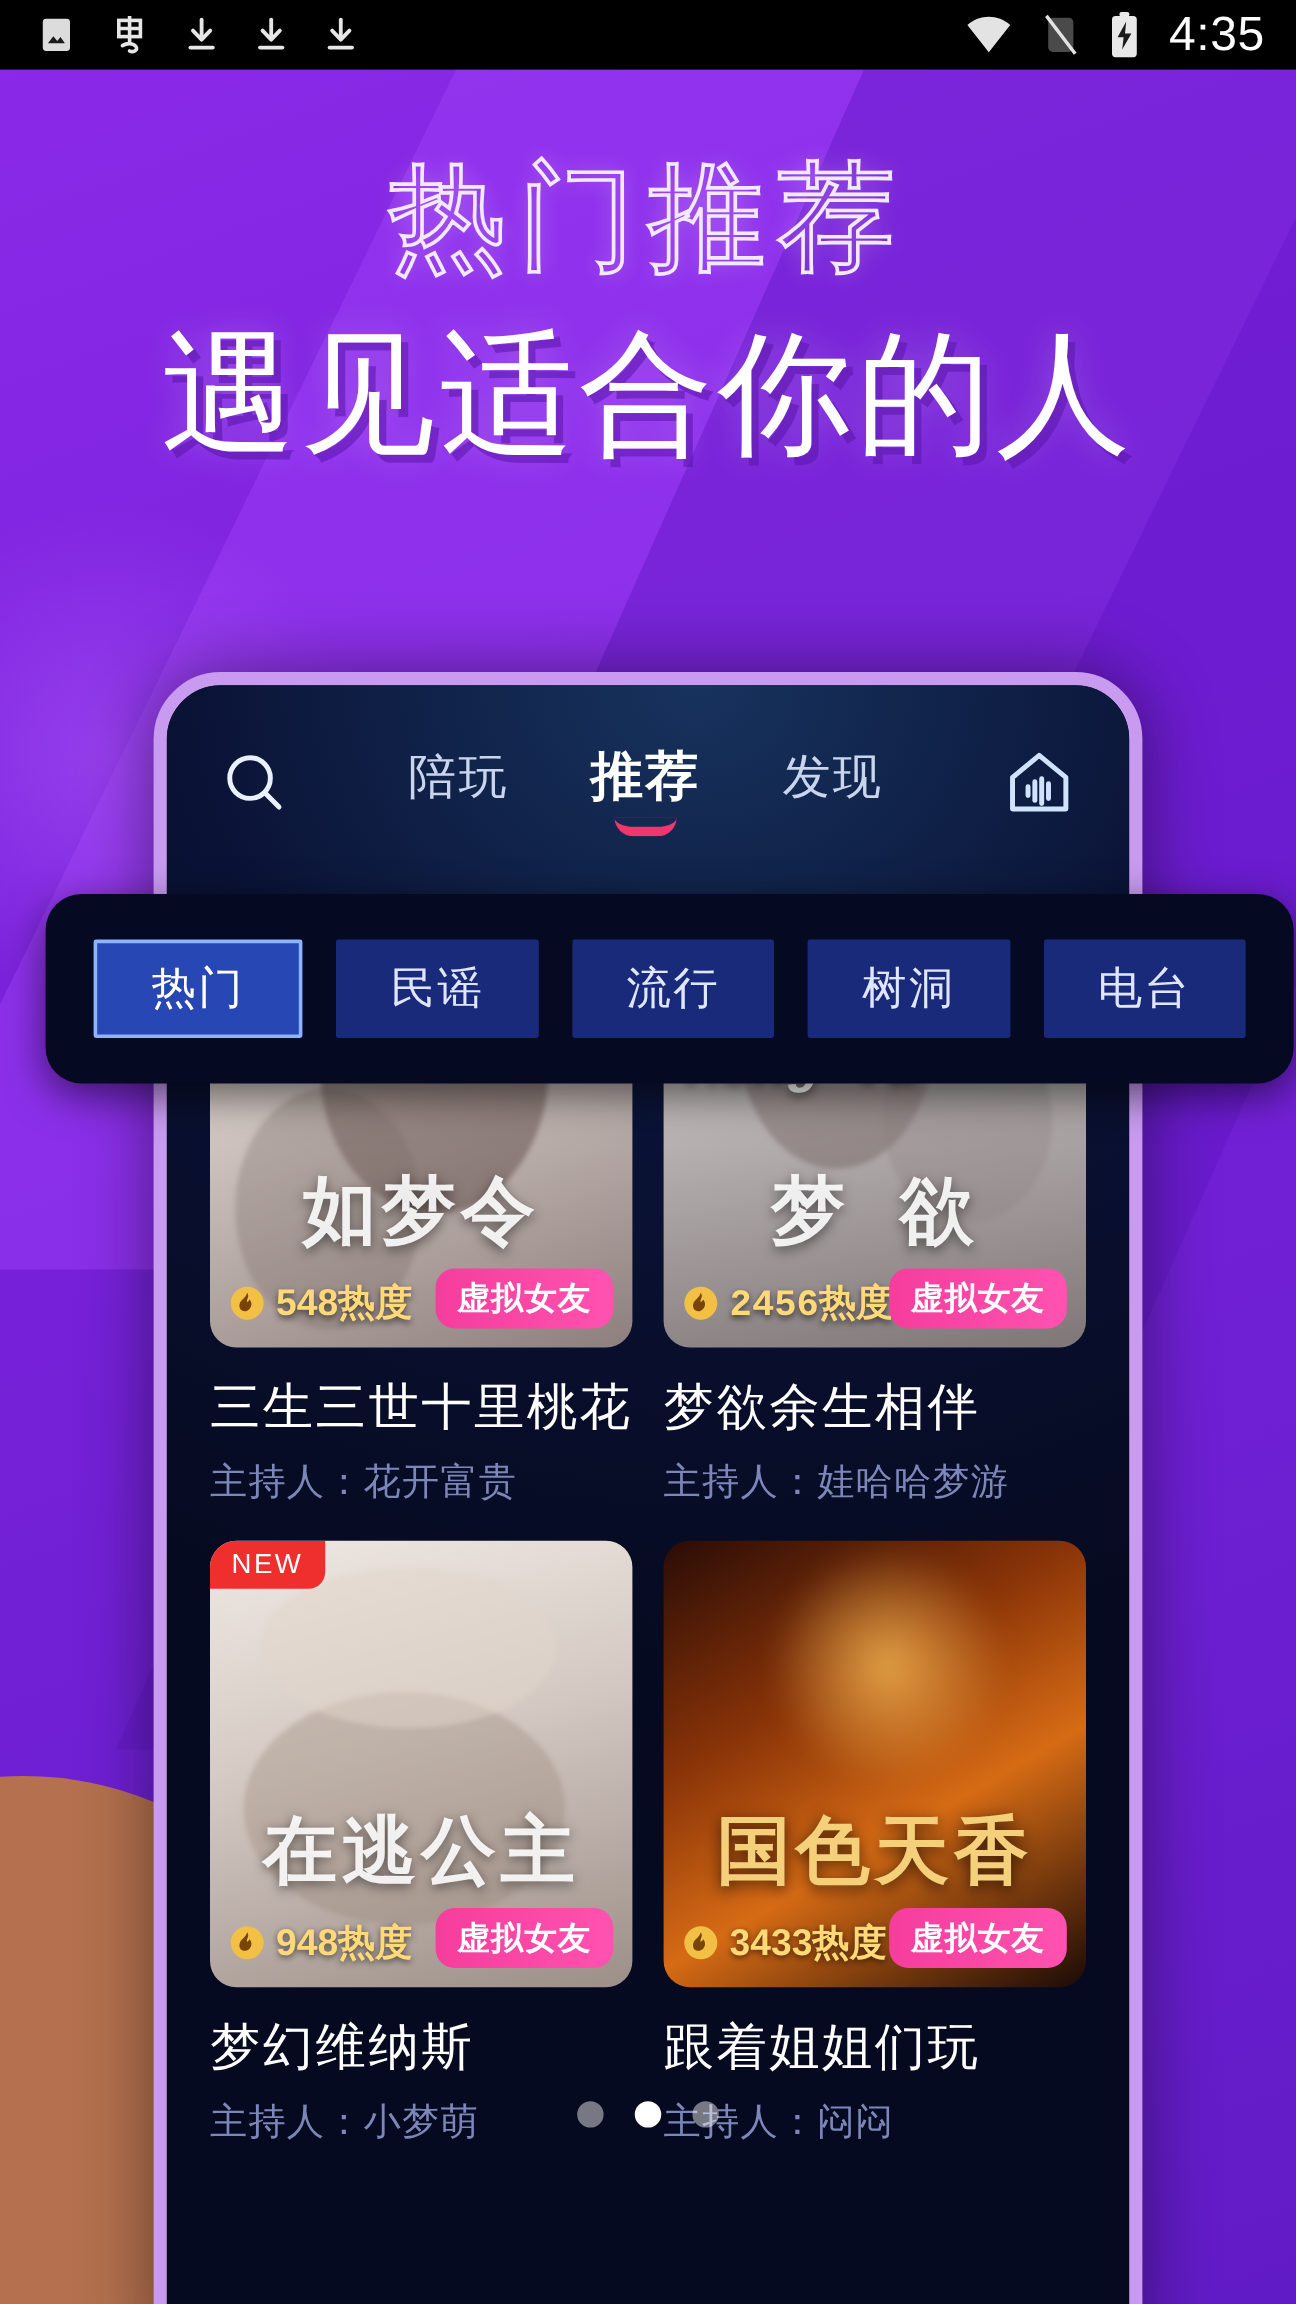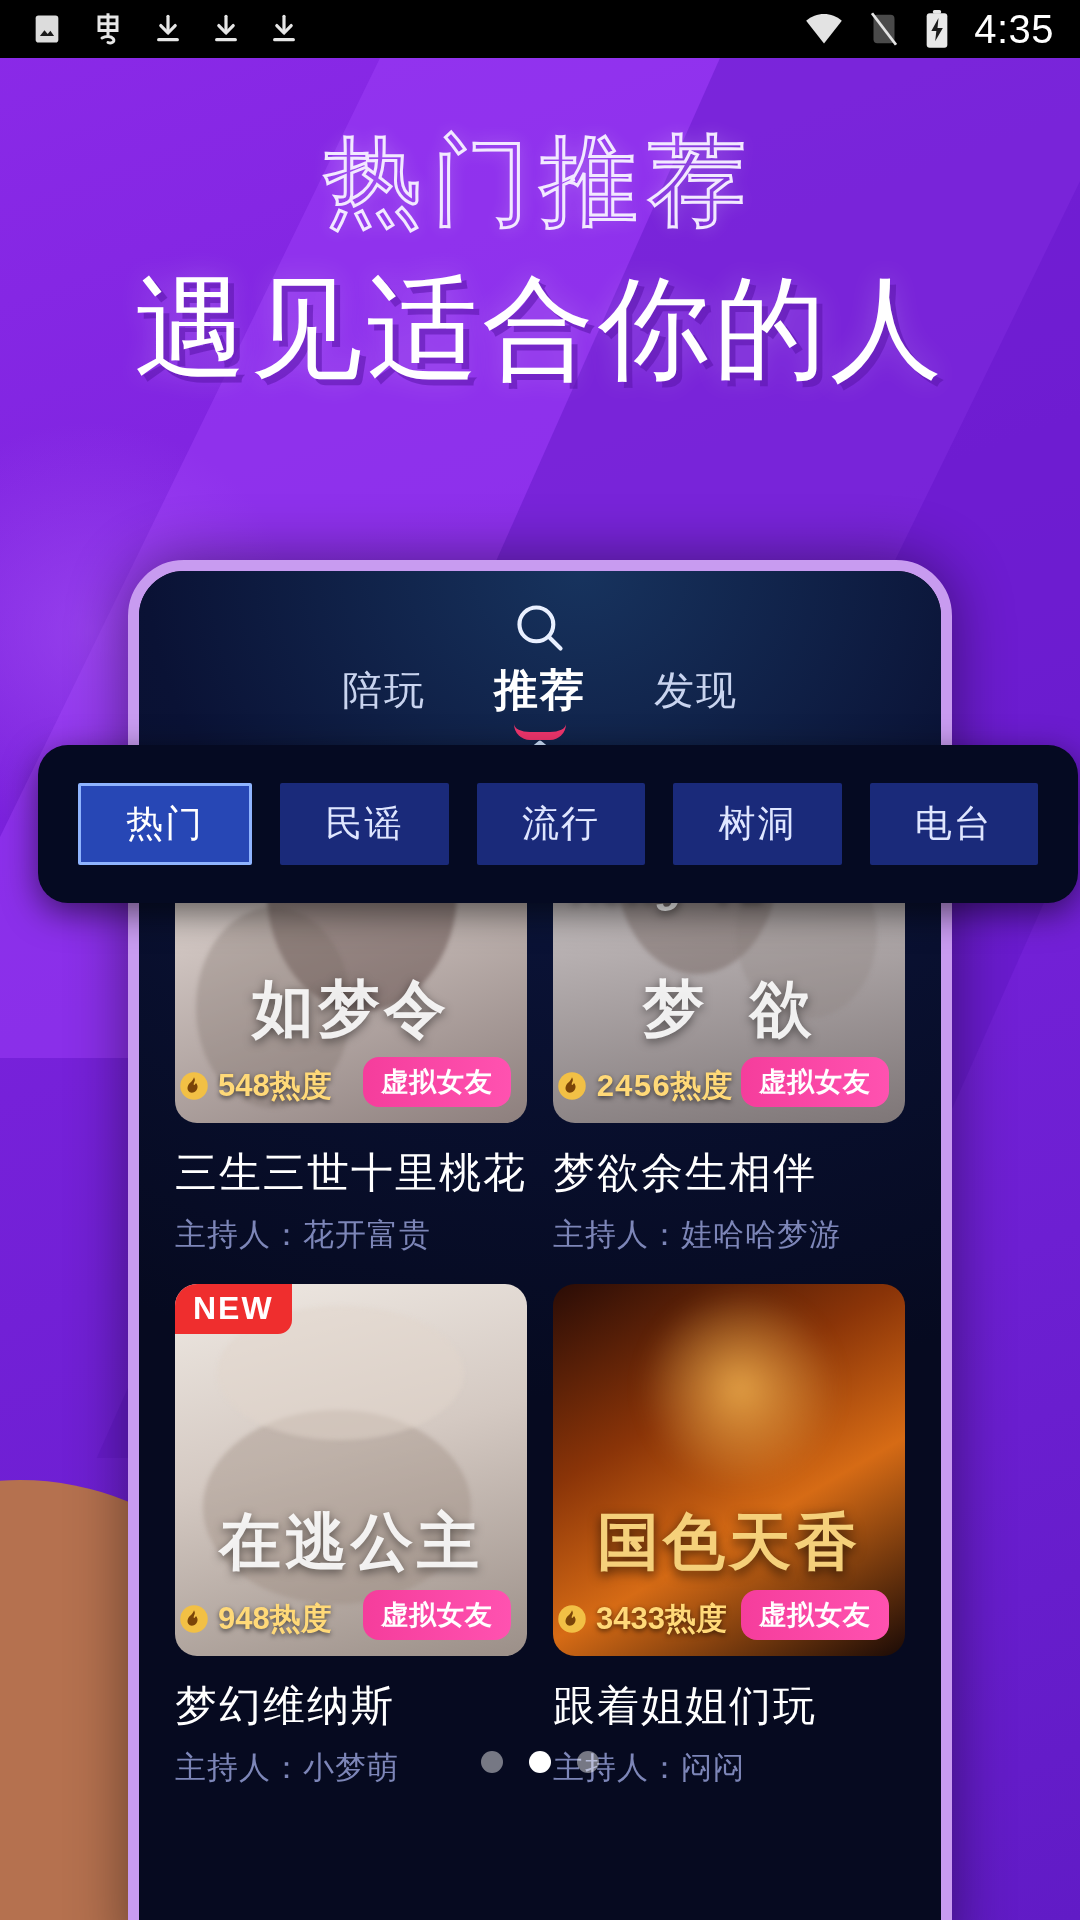--- a/index.html
+++ b/index.html
@@ -48,21 +48,21 @@
     position:absolute; left:128px; top:560px; width:824px; height:1400px;
     border:11px solid #c89bf0; border-radius:56px 56px 0 0;
     background:#060a20; overflow:hidden; z-index:12;
     box-shadow:0 0 60px rgba(0,0,0,.45);
   }
   #phone-inner{ position:absolute; inset:0; background:
       radial-gradient(120% 60% at 55% 0%, #17335e 0%, #0a1235 45%, #060a20 100%); }
 
   
   #appnav{ position:absolute; left:0; top:28px; width:100%; height:110px;
-    display:flex; align-items:center; padding:0 44px; z-index:4;flex-direction:column; }
+    display:flex; align-items:center; padding:0 44px; z-index:4; }
   #search-icon{ flex:0 0 auto; }
   #navtabs{ flex:1; display:flex; align-items:center; justify-content:center; gap:68px; }
   .navtab{ position:relative; color:#c9d4ef; font-size:40px; letter-spacing:2px; padding-bottom:14px; }
   .navtab.active{ color:#ffffff; font-weight:700; font-size:44px; }
   .navtab.active .underline{
     position:absolute; left:50%; transform:translateX(-50%); bottom:-6px;
     width:52px; height:16px; border-bottom:8px solid #f1356d; border-radius:0 0 40px 40px;
   }
   #home-icon{ flex:0 0 auto; }
 
@@ -84,32 +84,32 @@
     display:grid; grid-template-columns:1fr 1fr; gap:28px 26px; }
   .card{ position:relative; }
   .thumb{ position:relative; width:100%; height:372px; border-radius:22px; overflow:hidden; }
   .thumb.t1{ background:linear-gradient(160deg,#e9e2de 0%,#cfc4c0 40%,#8d7f7d 100%); }
   .thumb.t2{ background:linear-gradient(170deg,#e7e2e0 0%,#b9b2b3 45%,#7e7677 100%);font-family:Liberation Mono, monospace; }
   .thumb.t3{ background:linear-gradient(165deg,#efe9e3 0%,#d4c9c2 45%,#9b8f88 100%); }
   .thumb.t4{ background:linear-gradient(150deg,#2a0c06 0%,#8a3408 35%,#d66b15 62%,#1a0a06 100%); }
   .fig{ position:absolute; border-radius:50%; filter:blur(2px); }
   .newbadge{
     position:absolute; left:0; top:0; background:#ef2e2e; color:#fff;
-    font-size:32px; font-weight:700; letter-spacing:2px; padding:6px 18px 7px;
+    font-size:23px; font-weight:400; letter-spacing:2px; padding:6px 18px 7px;
     border-radius:14px 0 14px 0;
   }
   .art{ position:absolute; left:0; bottom:72px; width:100%; text-align:center;
     font-size:62px; font-weight:700; color:rgba(255,255,255,.9);
     text-shadow:0 3px 10px rgba(0,0,0,.5); letter-spacing:4px; }
   .art-en{ position:absolute; left:20px; top:112px; font-size:46px; font-style:italic;
     font-weight:700; color:#fff; text-shadow:0 3px 8px rgba(0,0,0,.5); }
   .art-sm{ position:absolute; right:14px; top:104px; font-size:24px; color:#fff;
     background:rgba(0,0,0,.25); padding:2px 6px; letter-spacing:2px; }
   .heat{
-    position:absolute; left:4px; bottom:16px; display:flex; align-items:center; gap:9px;
+    position:absolute; left:16px; bottom:16px; display:flex; align-items:center; gap:9px;
     color:#ffd978; font-size:31px; font-weight:700; text-shadow:0 2px 5px rgba(0,0,0,.6);
   }
   .tag{
     position:absolute; right:16px; bottom:16px; background:linear-gradient(90deg,#f53d9c,#ff52b0);
     color:#fff; font-size:27px; font-weight:700; padding:7px 18px; border-radius:16px;
     letter-spacing:1px;
   }
   .ctitle{ margin-top:22px; color:#ffffff; font-size:42px; font-weight:400; letter-spacing:2px; }
   .chost{ margin-top:13px; color:#7d86b8; font-size:31px; letter-spacing:1px; }
 

